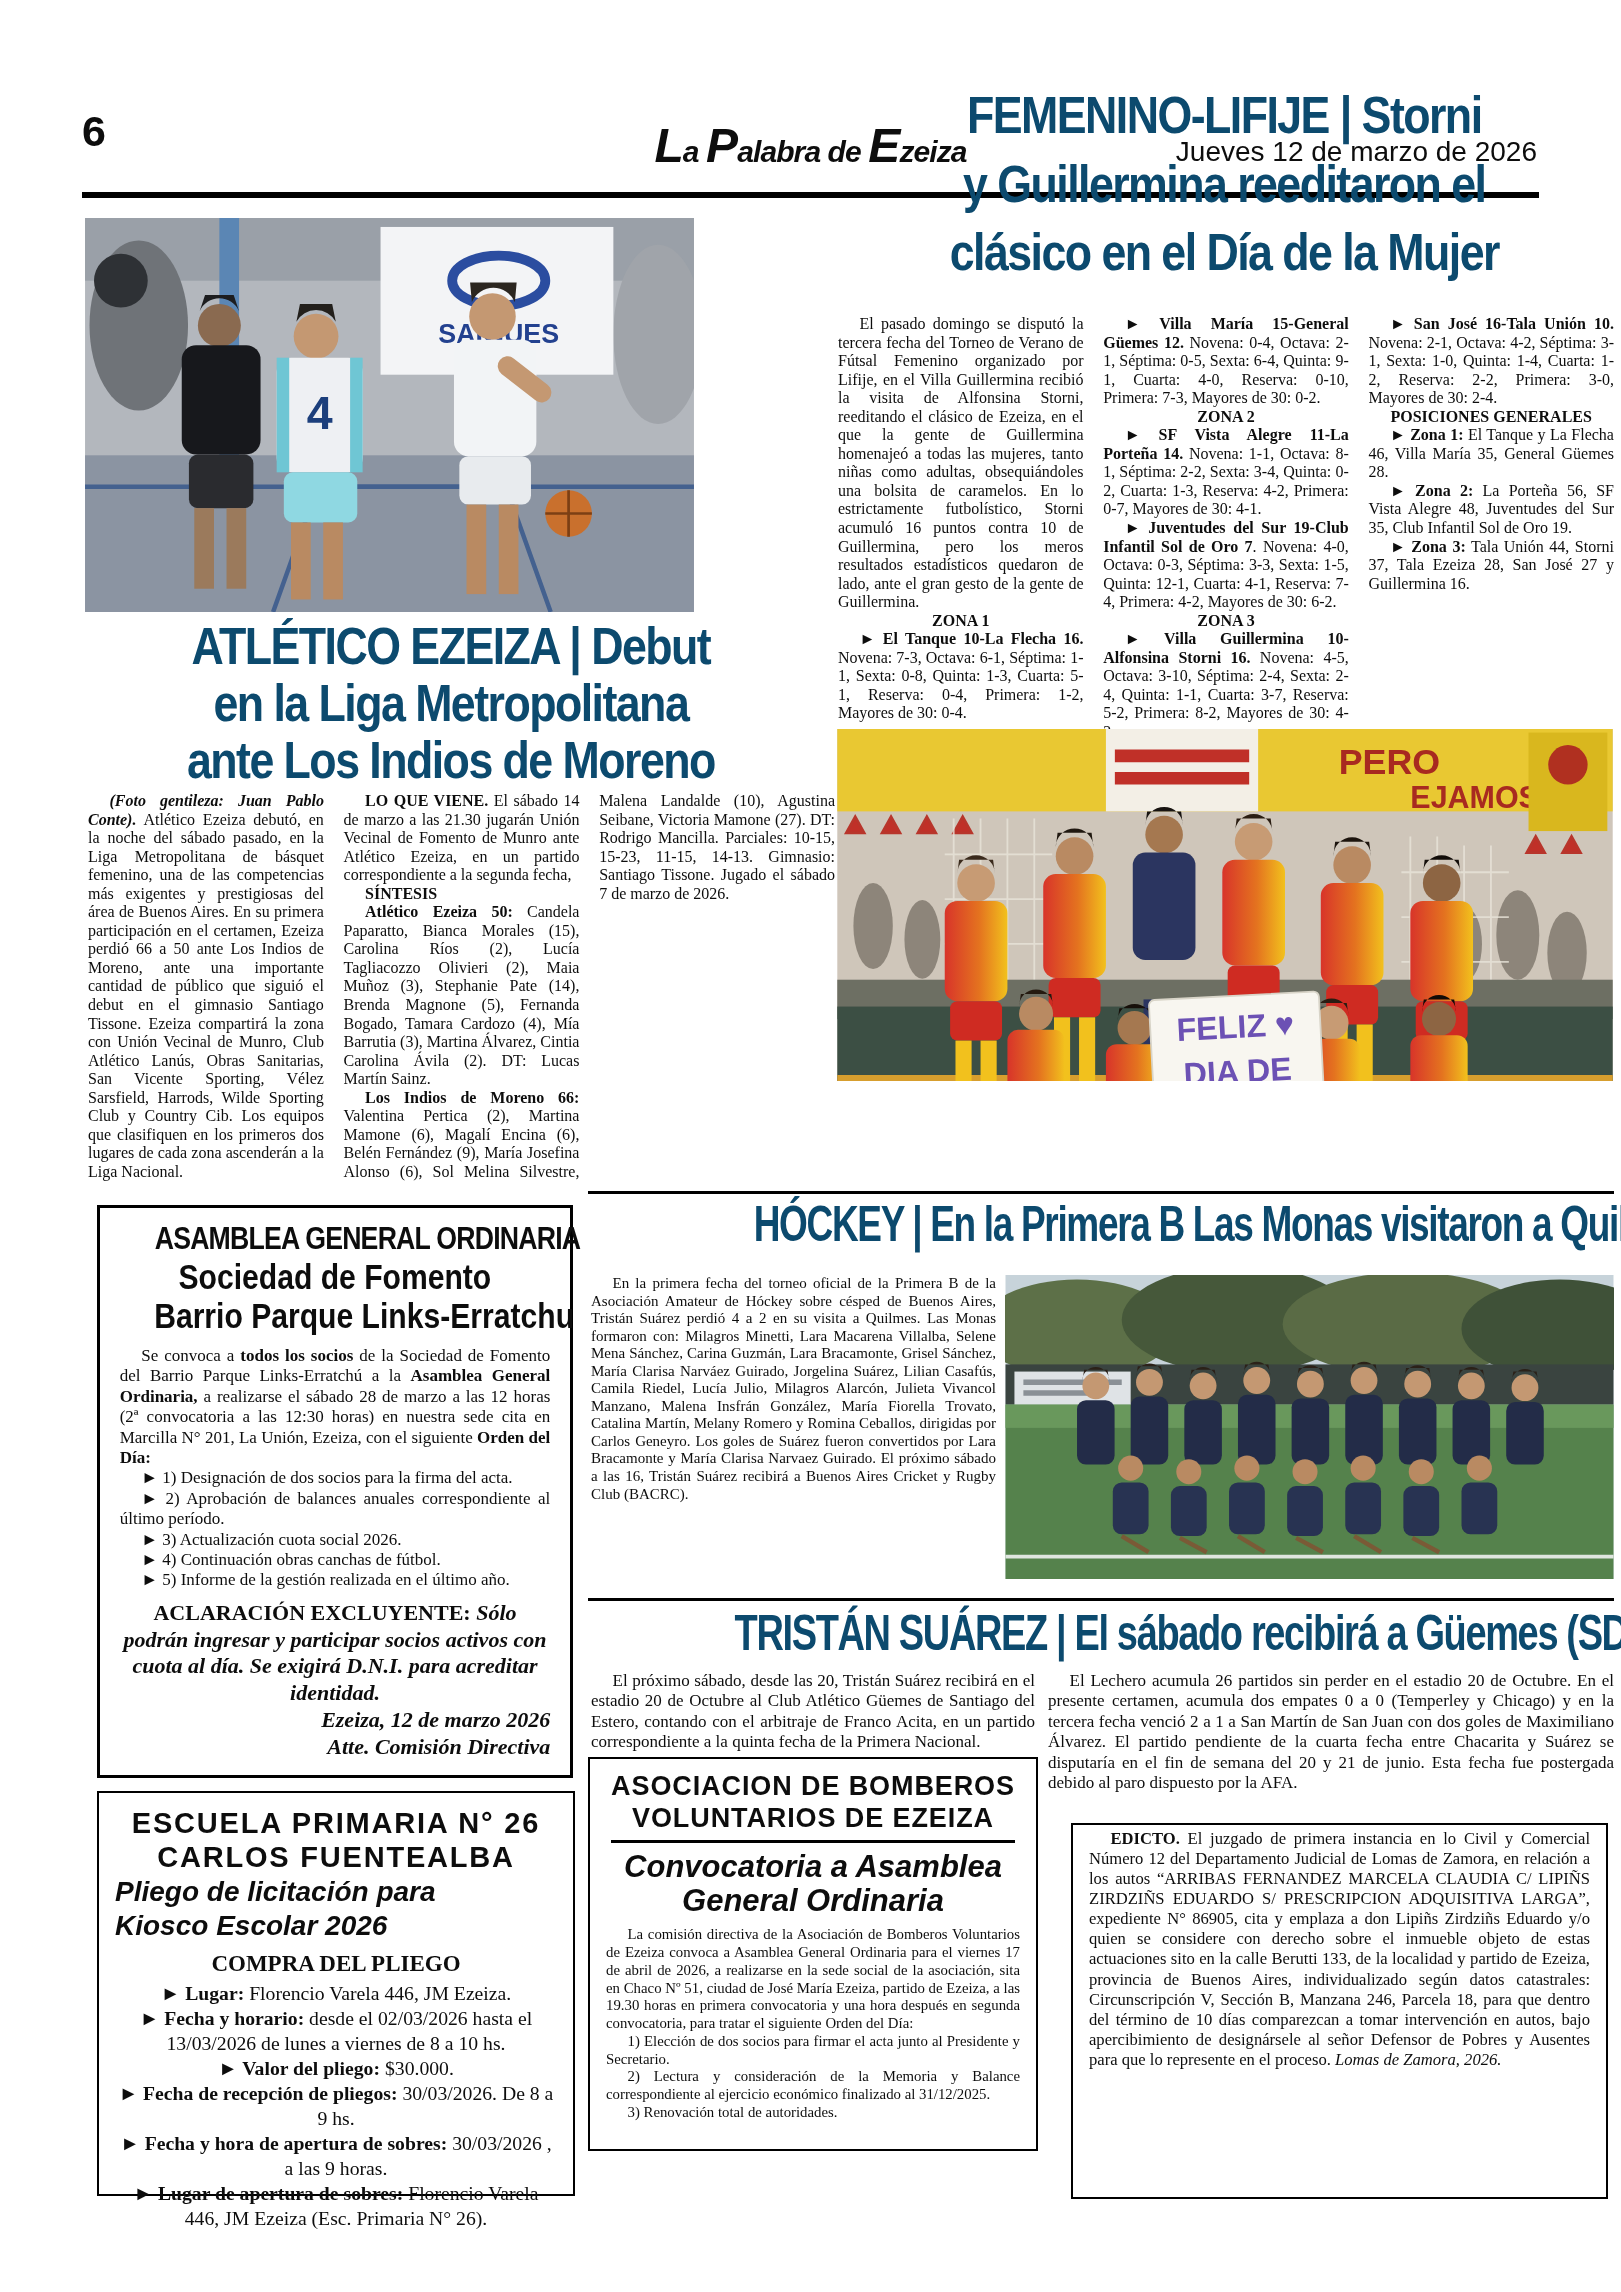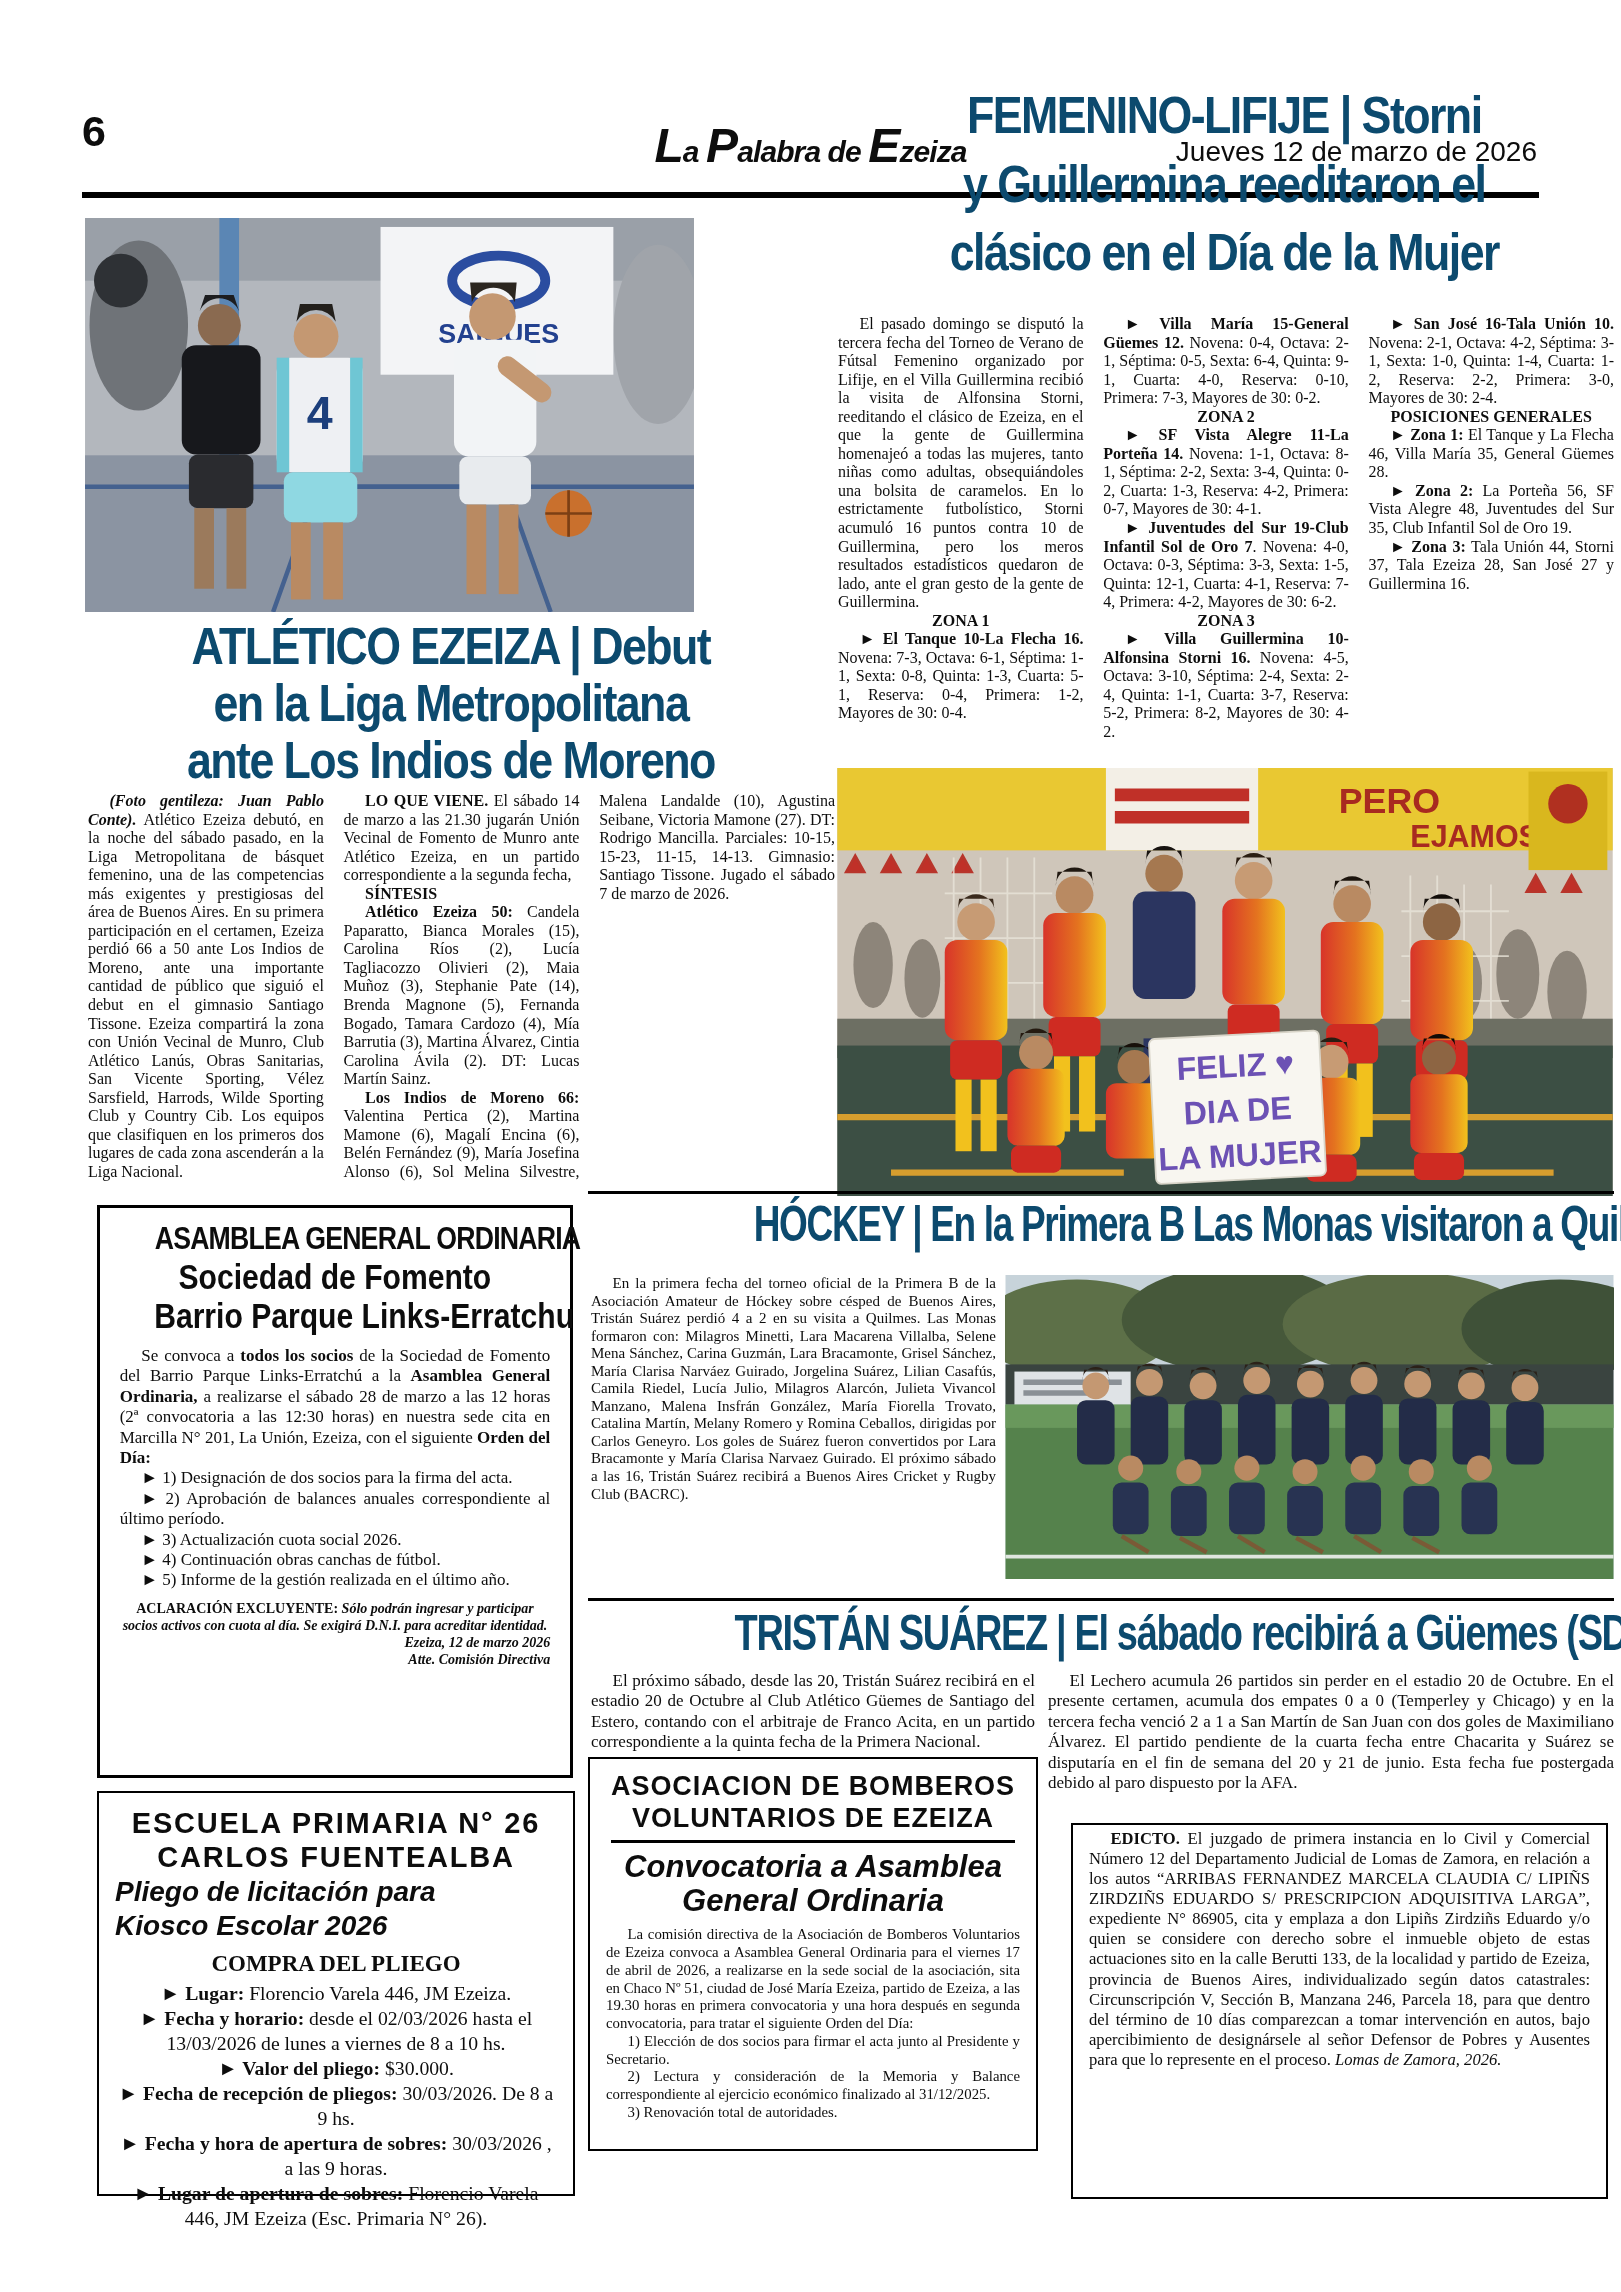--- a/index.html
+++ b/index.html
@@ -41,37 +41,37 @@
   
   .box{position:absolute;background:#fff;border:2.7px solid #000;box-sizing:border-box;}
   .box-asamblea{left:97px;top:1205px;width:476px;height:573px;border-width:3.6px;padding:14.3px 19.7px;}
   .box-escuela{left:97px;top:1791px;width:478px;height:405px;padding:12.5px 16px;}
   .box-bomberos{left:588px;top:1757px;width:450px;height:394px;padding:10.7px 16px;overflow:hidden;}
   .box-edicto{left:1071px;top:1823px;width:537px;height:376px;padding:4px 16px;overflow:hidden;}
   .box-title{font-family:"Liberation Sans",sans-serif;font-weight:bold;text-align:center;line-height:1.12;}
   .asamblea-t1{font-size:31px;letter-spacing:-0.9px;}
   .asamblea-t2{font-size:35px;}
   .asamblea-body{margin-top:10.7px;font-size:17px;line-height:1.2;}
-  .asamblea-foot{margin-top:9px;font-size:14px;line-height:1.22;}
+  .asamblea-foot{margin-top:9px;font-size:22px;line-height:1.22;}
   .escuela-t{font-size:29px;letter-spacing:1.8px;line-height:1.2;}
   .escuela-sub{font-family:"Liberation Sans",sans-serif;font-weight:bold;font-style:italic;
                font-size:28px;line-height:1.2;}
   .escuela-compra{font-weight:bold;font-size:23px;text-align:center;margin-top:9px;}
   .escuela-items{margin-top:3.6px;font-size:19.7px;line-height:1.27;}
   .bomberos-t{font-size:27px;letter-spacing:0.9px;line-height:1.2;}
   .bomberos-rule{height:2.7px;background:#000;margin:5.4px 5.4px 7.2px 5.4px;}
   .bomberos-sub{font-family:"Liberation Sans",sans-serif;font-weight:bold;font-style:italic;
                 font-size:31px;line-height:1.12;text-align:center;margin-bottom:7.2px;}
   .bomberos-body{font-size:14.8px;line-height:1.2;}
   .edicto-body{font-size:16.6px;line-height:1.21;}
   
   .photo{position:absolute;overflow:hidden;}
   .photo svg{display:block;}
   .photo-basketball{left:85px;top:218px;width:609px;height:394px;}
-  .photo-futsal{left:837px;top:768px;width:776px;height:428px;}
+  .photo-futsal{left:837px;top:729px;width:776px;height:352px;}
   .photo-hockey{left:1005px;top:1275px;width:609px;height:304px;}
 </style>
 </head>
 <body>
 
 <div class="page">
 
   <div class="page-number">6</div>
   <div class="masthead">
     <span class="big">L</span><span class="small">a </span><span class="big">P</span><span class="small">alabra de </span><span class="big">E</span><span class="small">zeiza</span>

